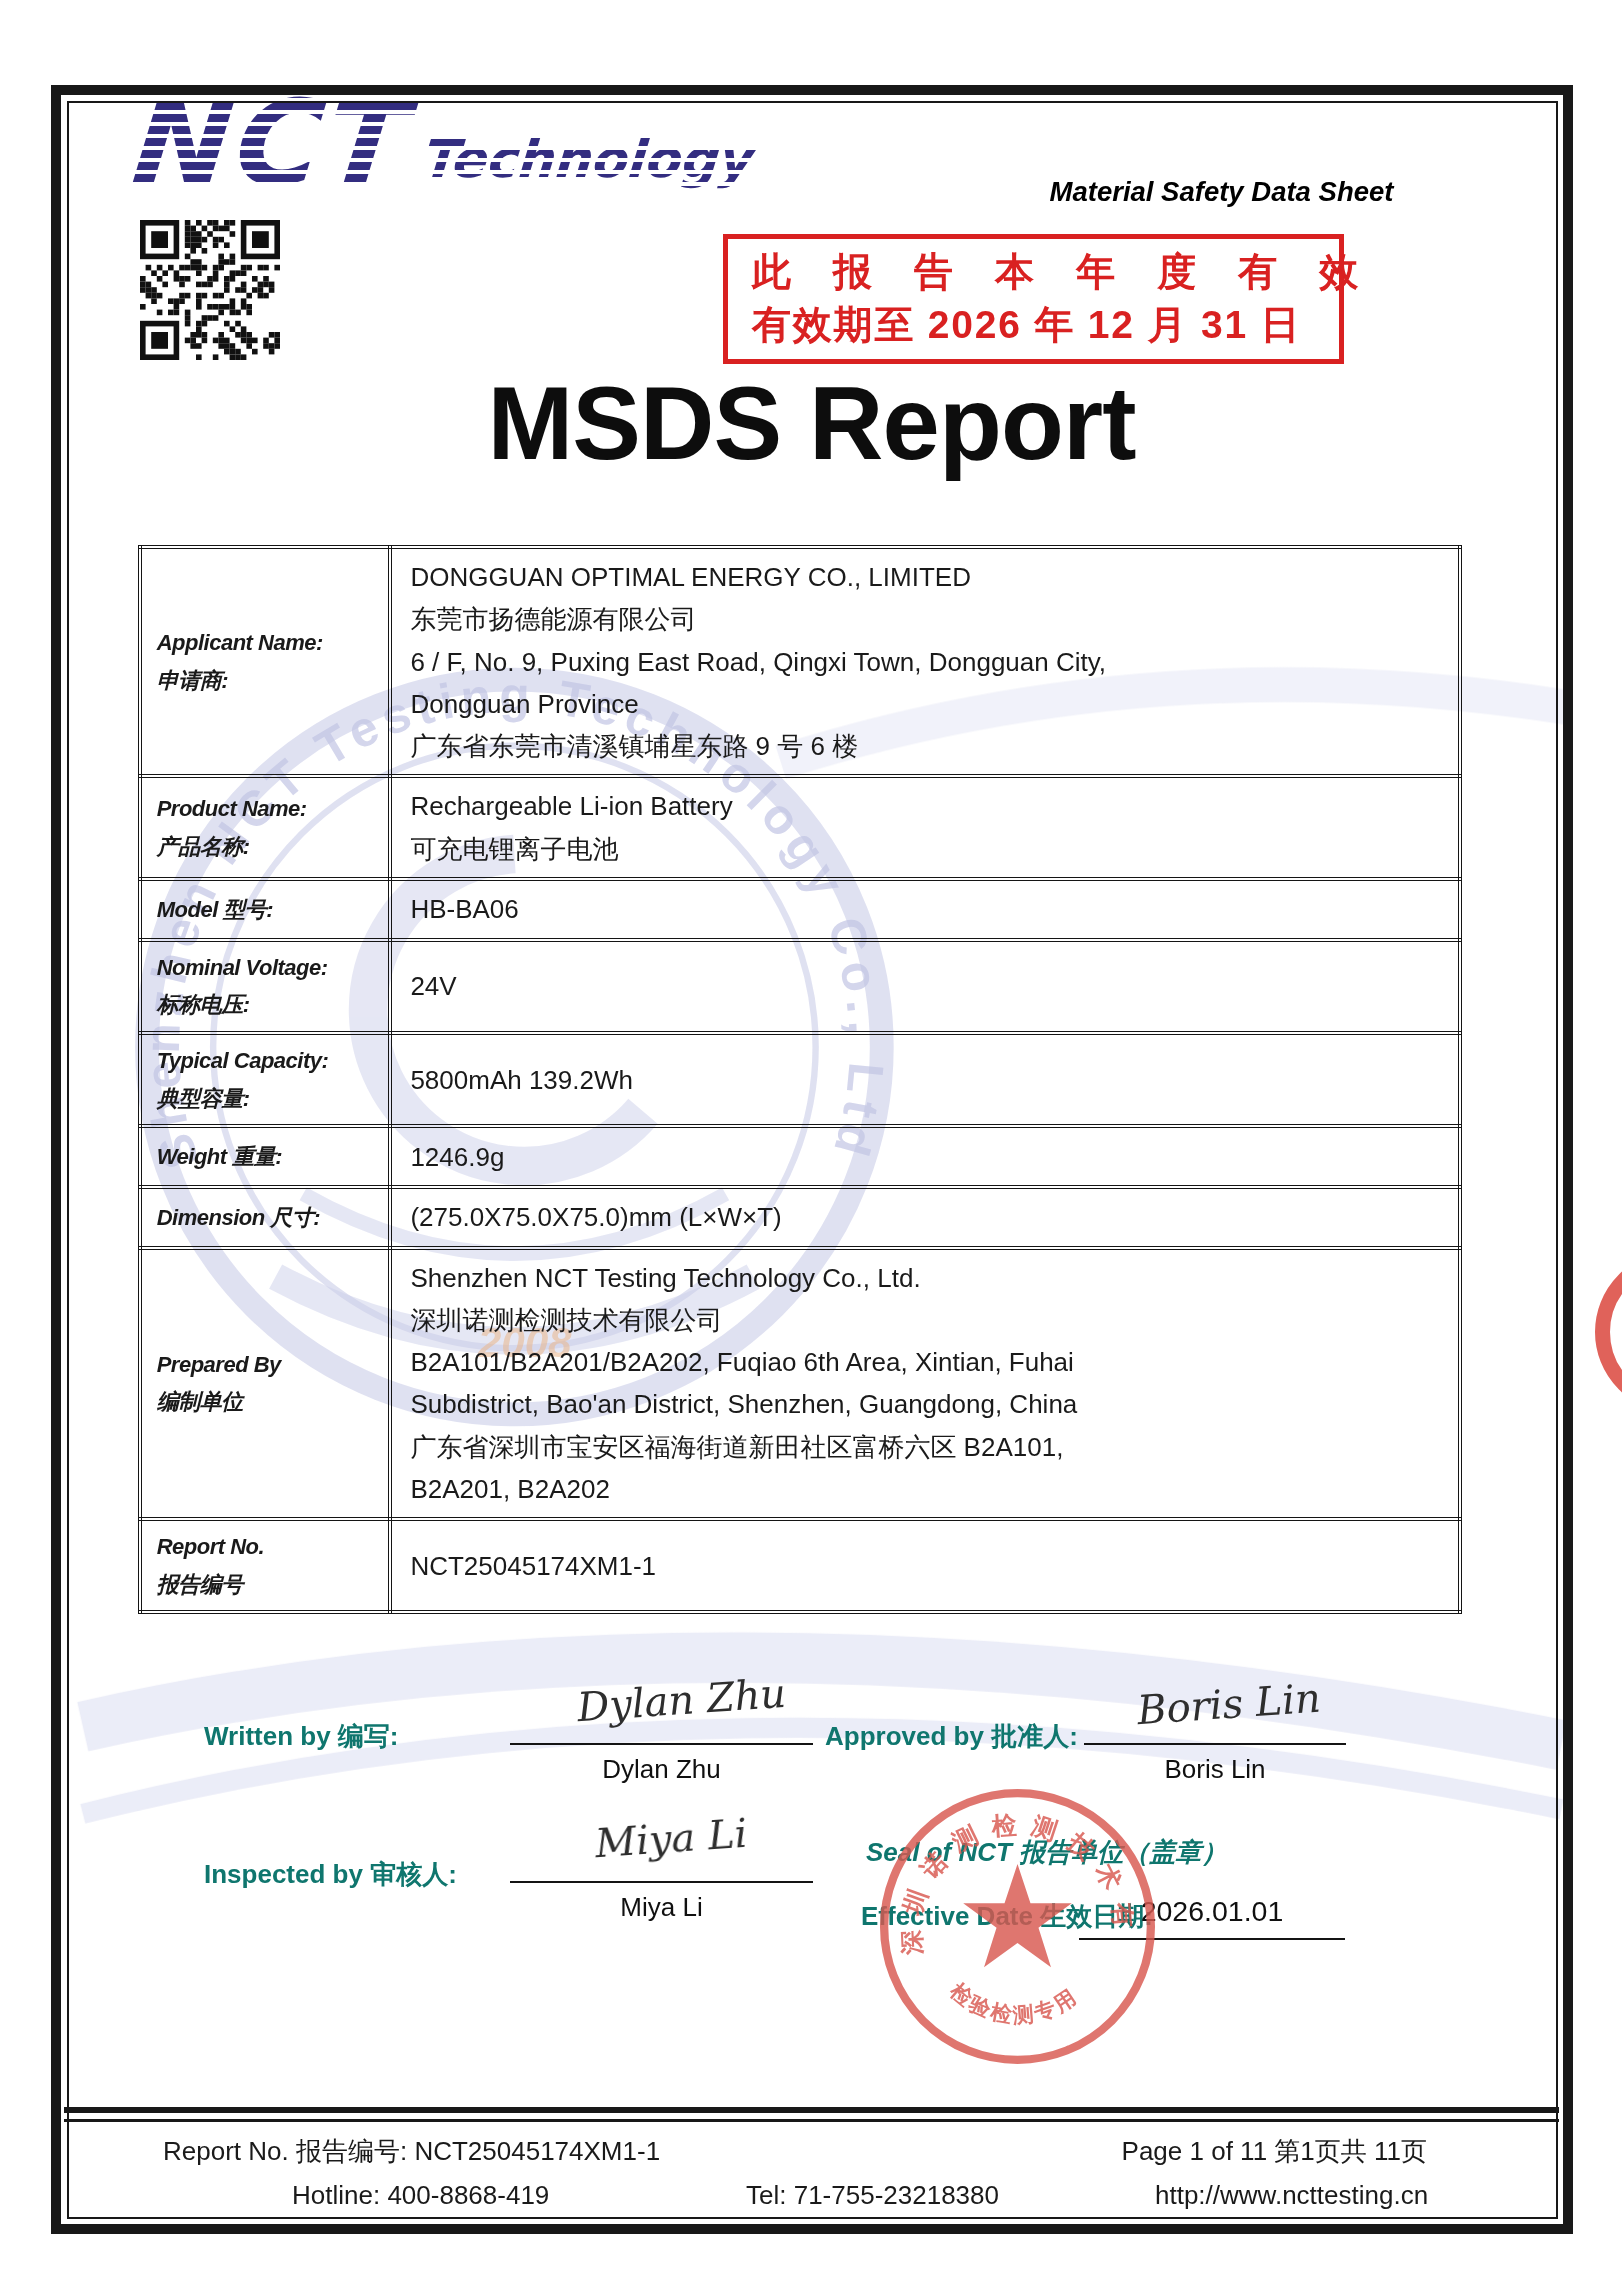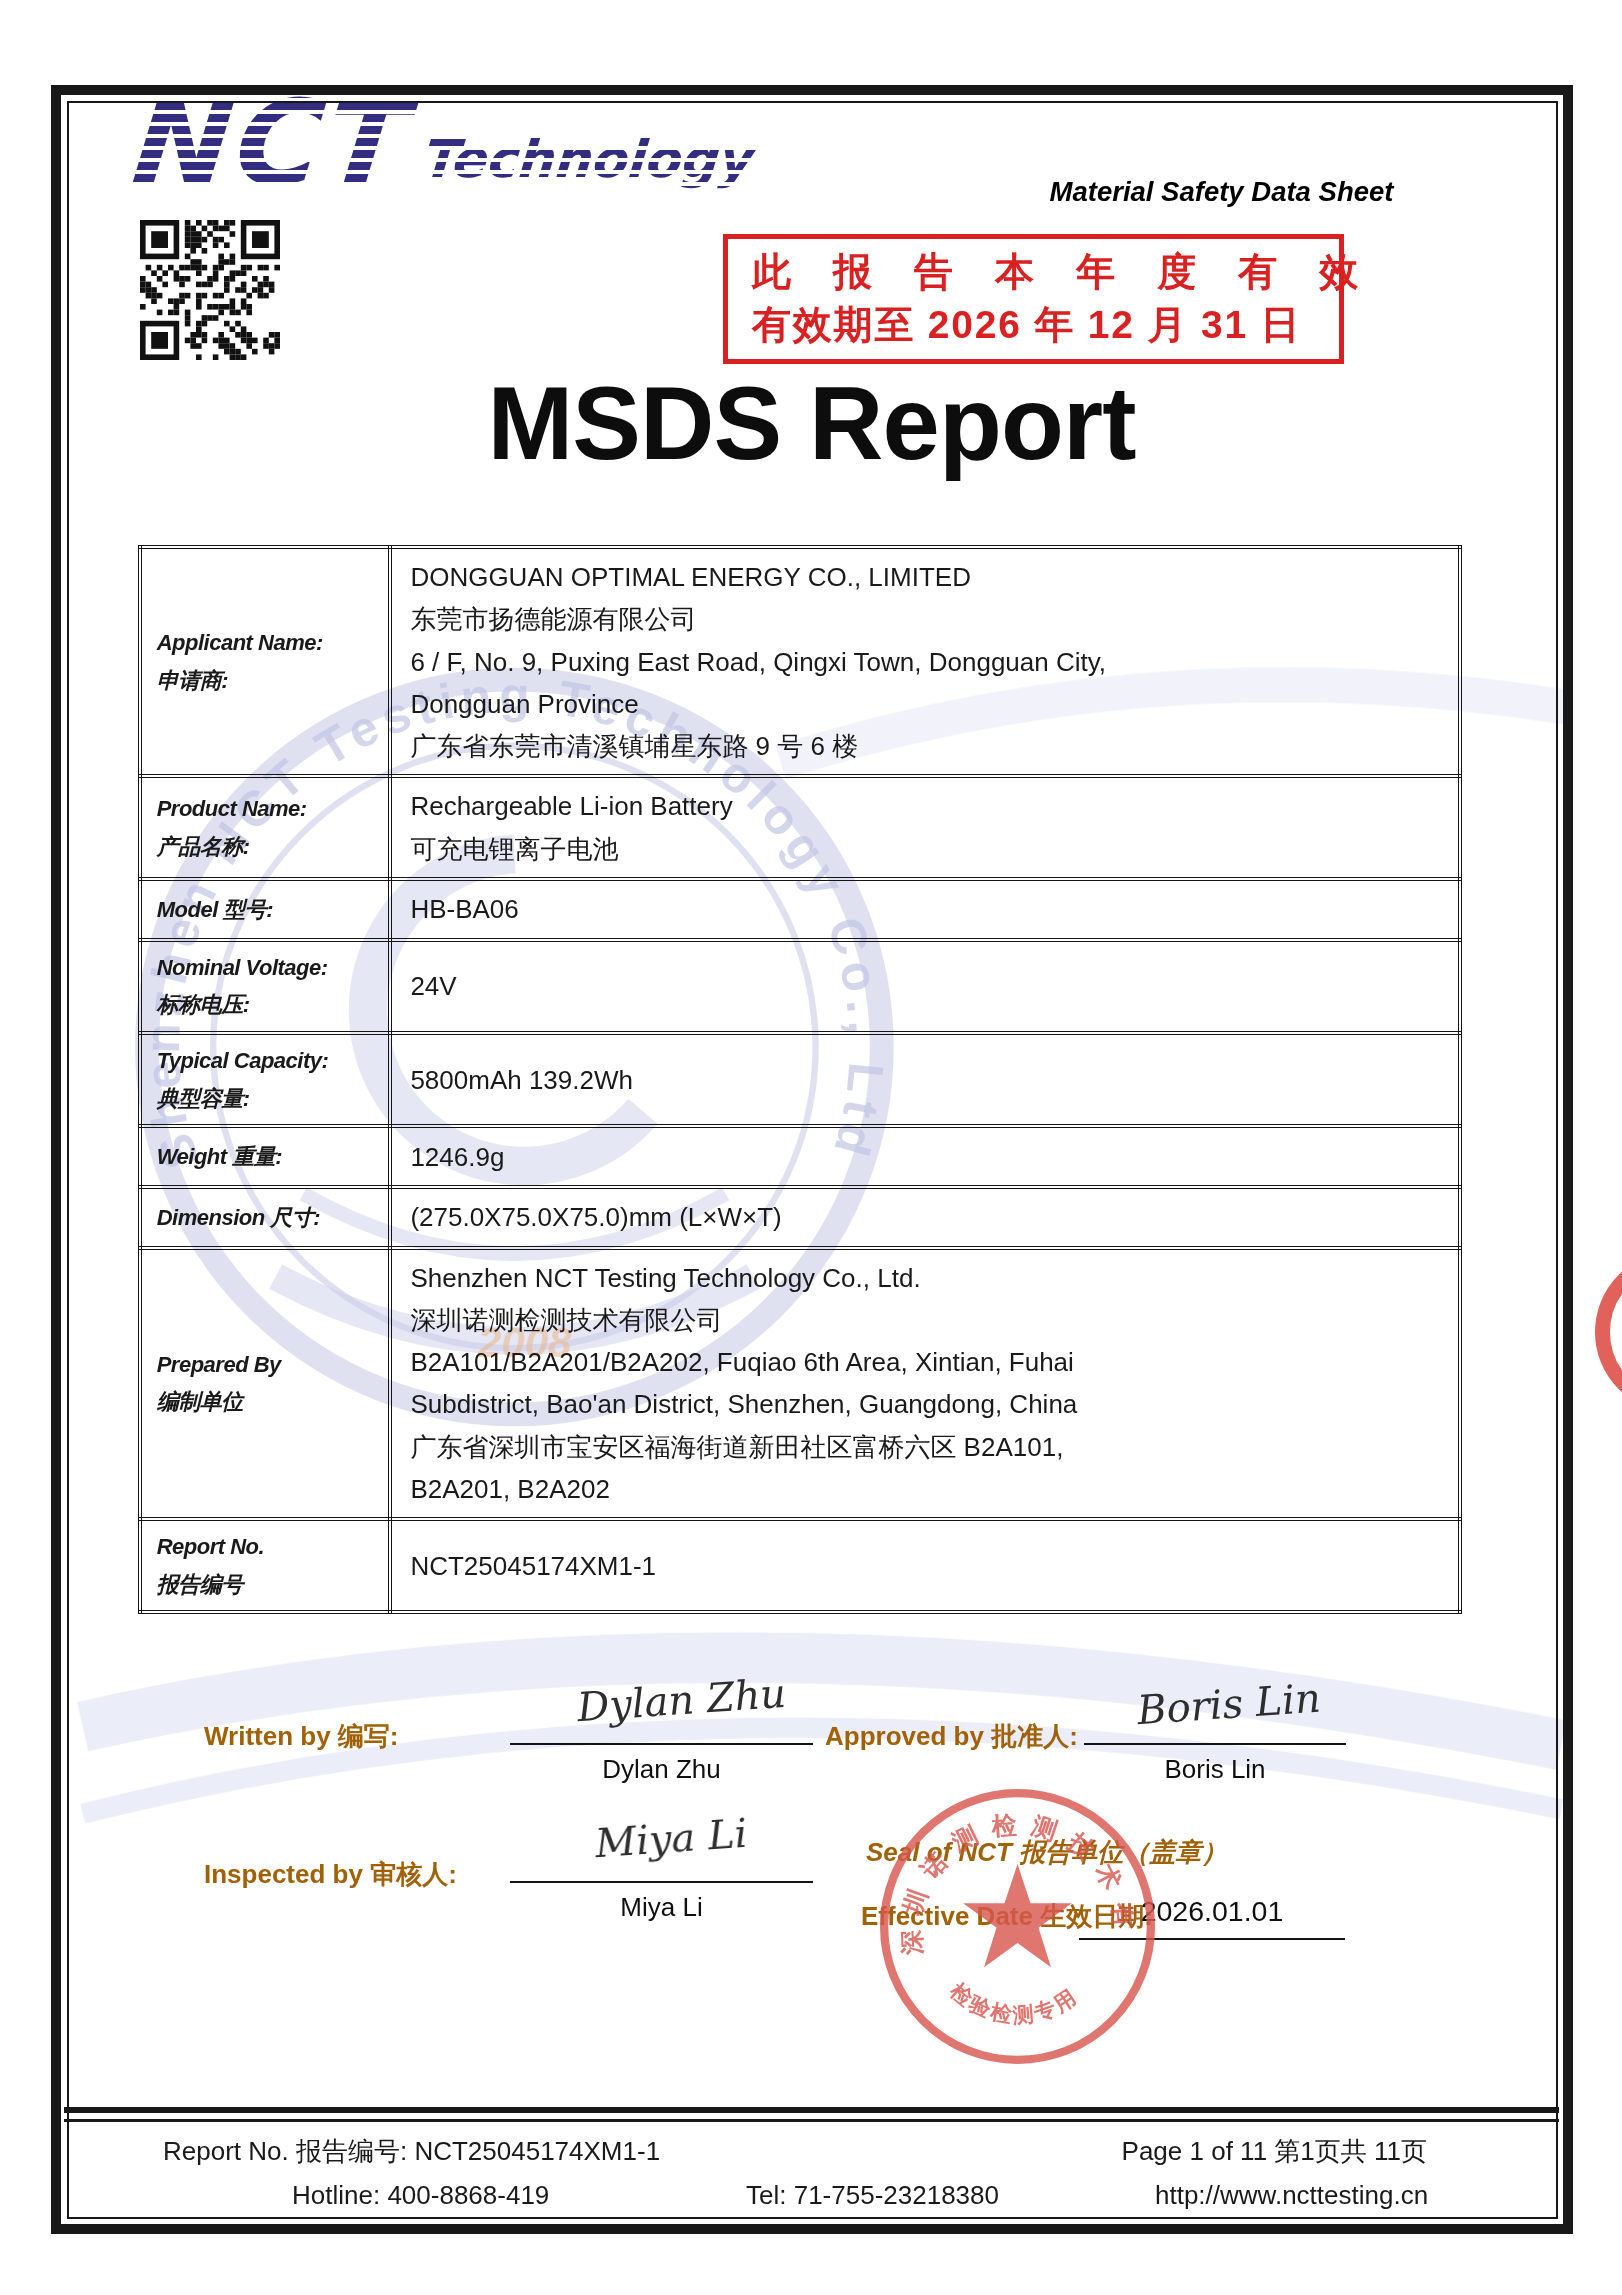--- a/index.html
+++ b/index.html
@@ -42,21 +42,21 @@
   table.info{border-collapse:collapse;width:100%;table-layout:fixed;background:transparent;}
   table.info td{border:4.6px double #141414;vertical-align:middle;background:transparent;box-sizing:border-box;}
   td.label-cell{width:250px;font-weight:bold;font-size:22px;letter-spacing:-0.5px;
             padding:7.3px 5.5px 7.3px 14.7px;line-height:1.7;white-space:nowrap;font-style:italic;}
   td.value-cell{font-size:26px;padding:7.3px 11px 7.3px 18.4px;line-height:1.62;}
   .row-0 td{height:219px}.row-1 td{height:83px}.row-2 td{height:51px}
   .row-3 td{height:77px}.row-4 td{height:83px}.row-5 td{height:50px}
   .row-6 td{height:46px}.row-7 td{height:253px}.row-8 td{height:81px}
 
   
-  .sig-label{position:absolute;font-size:26px;font-weight:bold;color:#a16207;z-index:2;white-space:nowrap;}
+  .sig-label{position:absolute;font-size:26px;font-weight:bold;color:#0f766e;z-index:2;white-space:nowrap;}
   .sig-line{position:absolute;border-bottom:2.8px solid #141414;z-index:2;}
   .handwriting{position:absolute;font-family:"DejaVu Serif", serif;font-style:italic;font-size:40px;
             color:#2e2e2e;z-index:2;transform:rotate(-4deg);white-space:nowrap;}
   .printed-name{position:absolute;font-size:26px;color:#101010;text-align:center;z-index:2;}
   .date-value{position:absolute;font-size:28.5px;color:#101010;text-align:center;z-index:2;}
   .seal{position:absolute;left:874px;top:1783px;z-index:4;opacity:0.82;}
 
   .edge-arc{position:absolute;left:1595px;top:1251px;width:162px;height:162px;box-sizing:border-box;
             border:15.6px solid #e0625a;border-radius:50%;z-index:1;}
 

